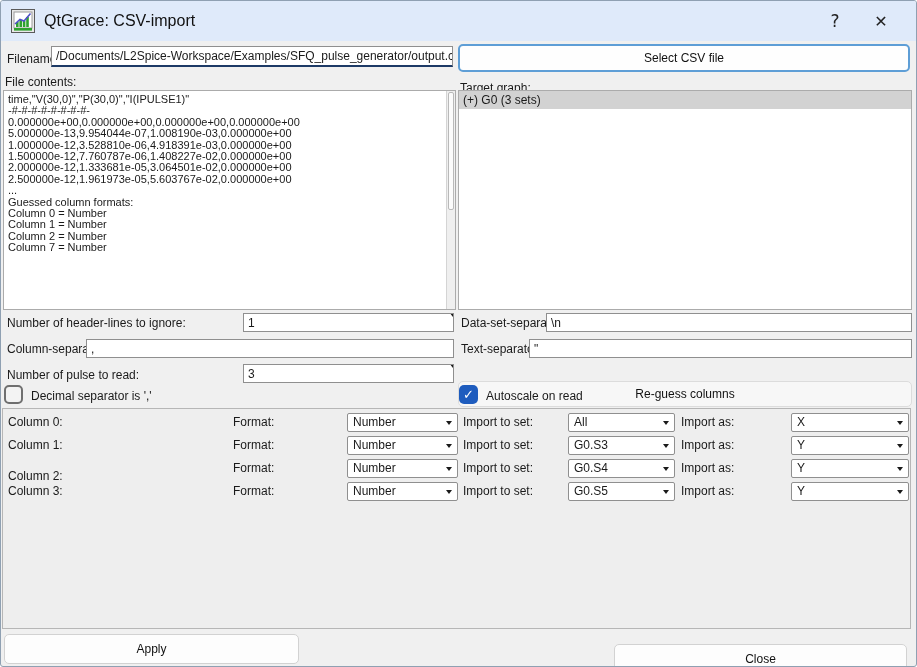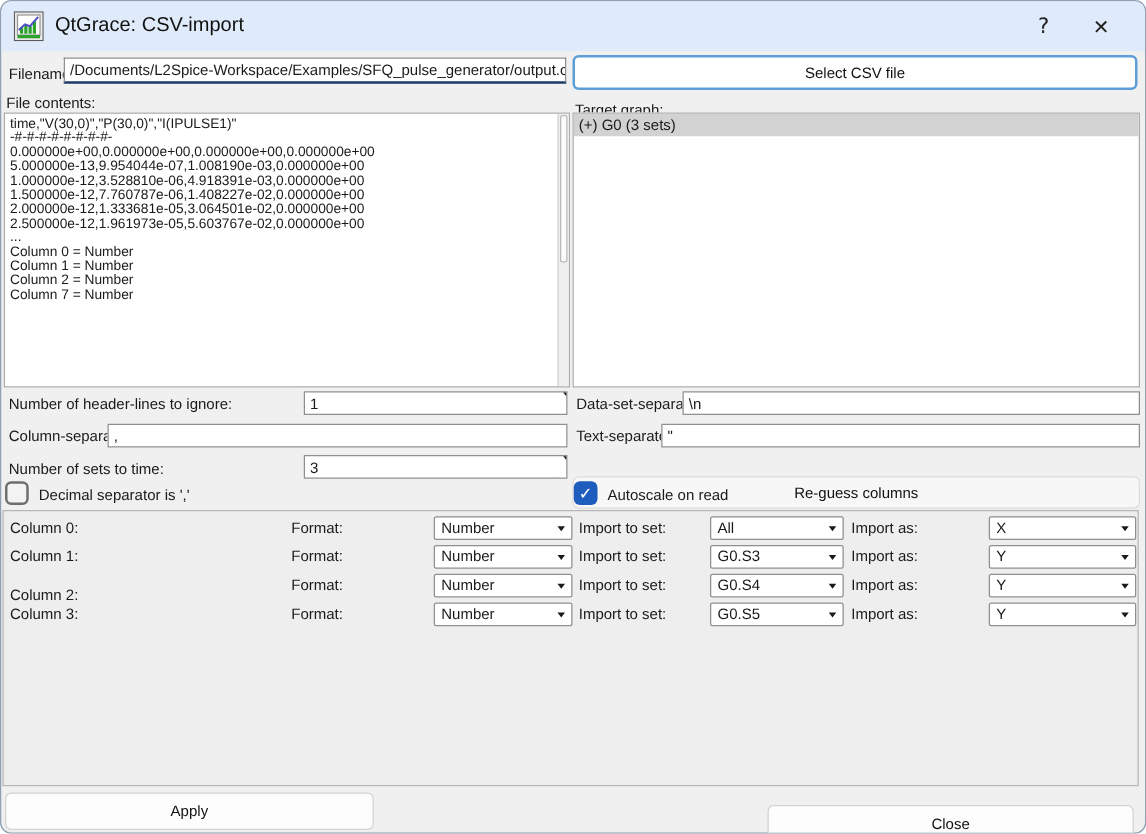--- a/index.html
+++ b/index.html
@@ -7,21 +7,21 @@
     font-family: "Liberation Sans", "DejaVu Sans", sans-serif;
     background:#ffffff;
     width:917px; height:667px;
     overflow:hidden;
   }
   .window {
     position:relative;
     width:917px; height:667px;
     background:#f0f0f0;
     border:1px solid #8fa0b2;
-    border-radius:9px;
+    border-radius:3px;
     overflow:hidden;
     color:#1a1a1a;
   }
   
   .titlebar {
     position:absolute; left:0; top:0; width:100%; height:40px;
     background:#dfeafa;
     display:flex; align-items:center;
   }
   .app-icon { margin-left:10px; width:24px; height:24px; flex:0 0 auto; }
@@ -147,20 +147,21 @@
     <div class="file-text">
         <div class="file-line">time,"V(30,0)","P(30,0)","I(IPULSE1)"</div>
         <div class="file-line">-#-#-#-#-#-#-#-#-</div>
         <div class="file-line">0.000000e+00,0.000000e+00,0.000000e+00,0.000000e+00</div>
         <div class="file-line">5.000000e-13,9.954044e-07,1.008190e-03,0.000000e+00</div>
         <div class="file-line">1.000000e-12,3.528810e-06,4.918391e-03,0.000000e+00</div>
         <div class="file-line">1.500000e-12,7.760787e-06,1.408227e-02,0.000000e+00</div>
         <div class="file-line">2.000000e-12,1.333681e-05,3.064501e-02,0.000000e+00</div>
         <div class="file-line">2.500000e-12,1.961973e-05,5.603767e-02,0.000000e+00</div>
         <div class="file-line">...</div>
+        <div class="file-line">Guessed column formats:</div>
         <div class="file-line">Column 0 = Number</div>
         <div class="file-line">Column 1 = Number</div>
         <div class="file-line">Column 2 = Number</div>
         <div class="file-line">Column 7 = Number</div>
       </div>
     <div class="v-scrollbar">
       <div class="v-thumb"></div>
     </div>
   </div>
 
@@ -178,21 +179,21 @@
     </span>
   </div>
   <span class="lbl" style="left:460px; top:315px;">Data-set-separator:</span>
   <div class="txtfield" style="left:545px; top:312px; width:366px; height:19px;">\n</div>
 
   <span class="lbl" style="left:6px; top:341px;">Column-separator:</span>
   <div class="txtfield" style="left:85px; top:338px; width:368px; height:19px;">,</div>
   <span class="lbl" style="left:460px; top:341px;">Text-separator:</span>
   <div class="txtfield" style="left:528px; top:338px; width:383px; height:19px;">"</div>
 
-  <span class="lbl" style="left:6px; top:367px;">Number of sets to time:</span>
+  <span class="lbl" style="left:6px; top:367px;">Number of pulse to read:</span>
   <div class="txtfield spinbox" style="left:242px; top:363px; width:211px; height:19px;">
     <span>3</span>
     <span class="spin-arrows">
       <span class="spin-up"></span>
       <span class="spin-down"></span>
     </span>
   </div>
   <div class="btn" style="left:457px; top:356px; width:454px; height:26px; background:#f7f7f7; border-color:#dcdcdc;margin-top:24px;">Re-guess columns</div>
 
   <span class="checkbox" style="left:3px; top:384px;" id="cb-decimal">

